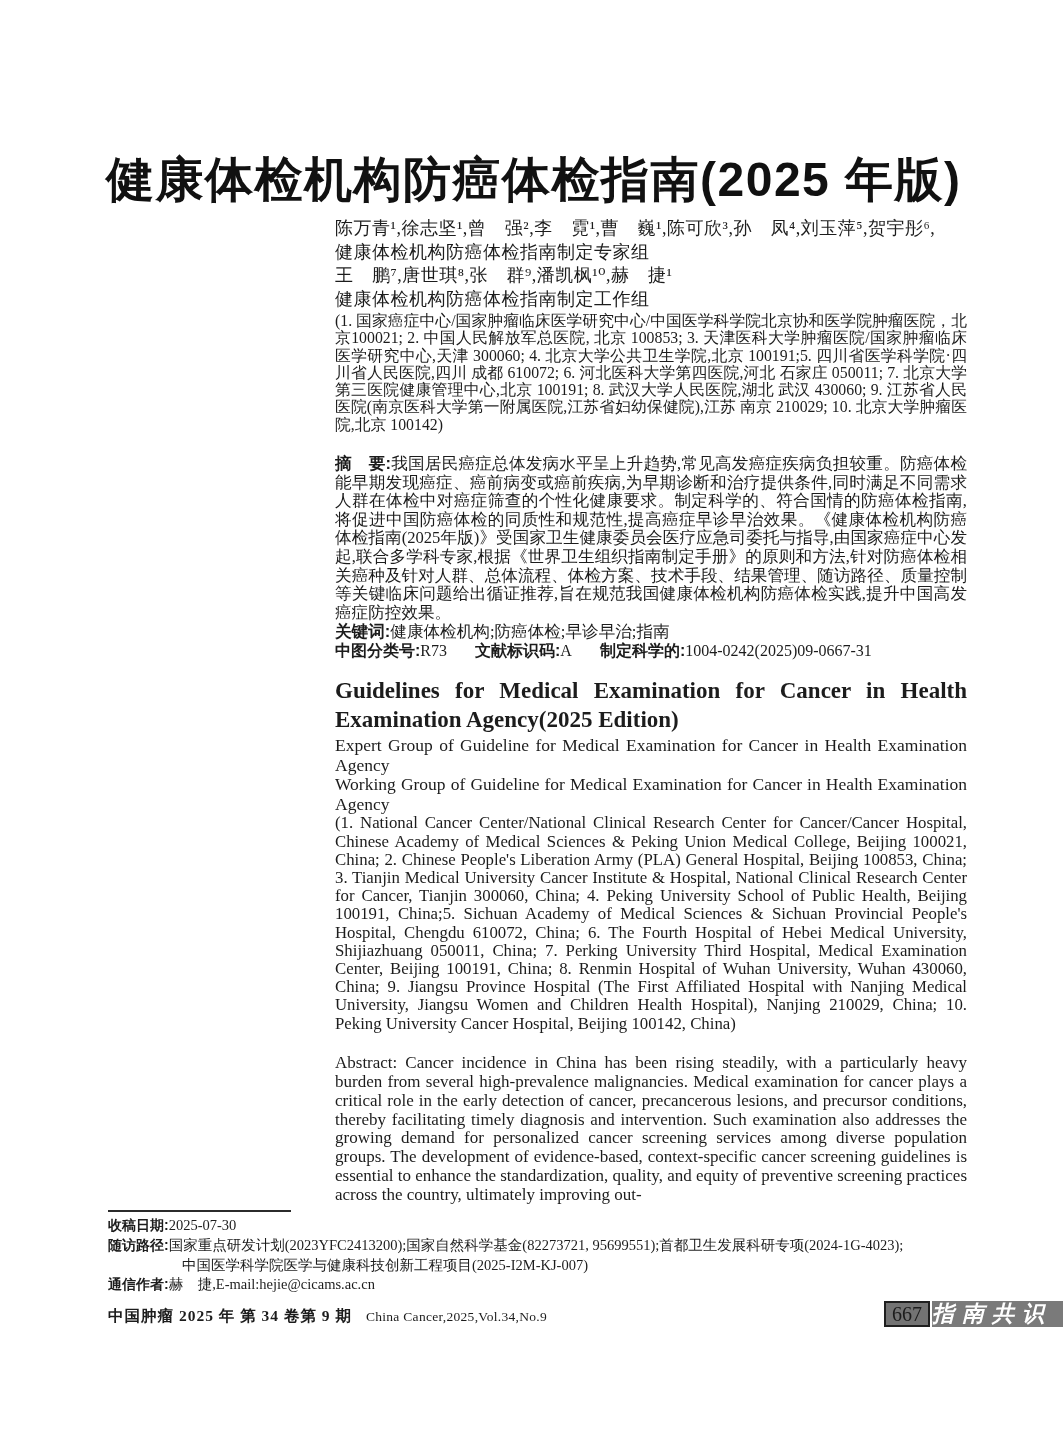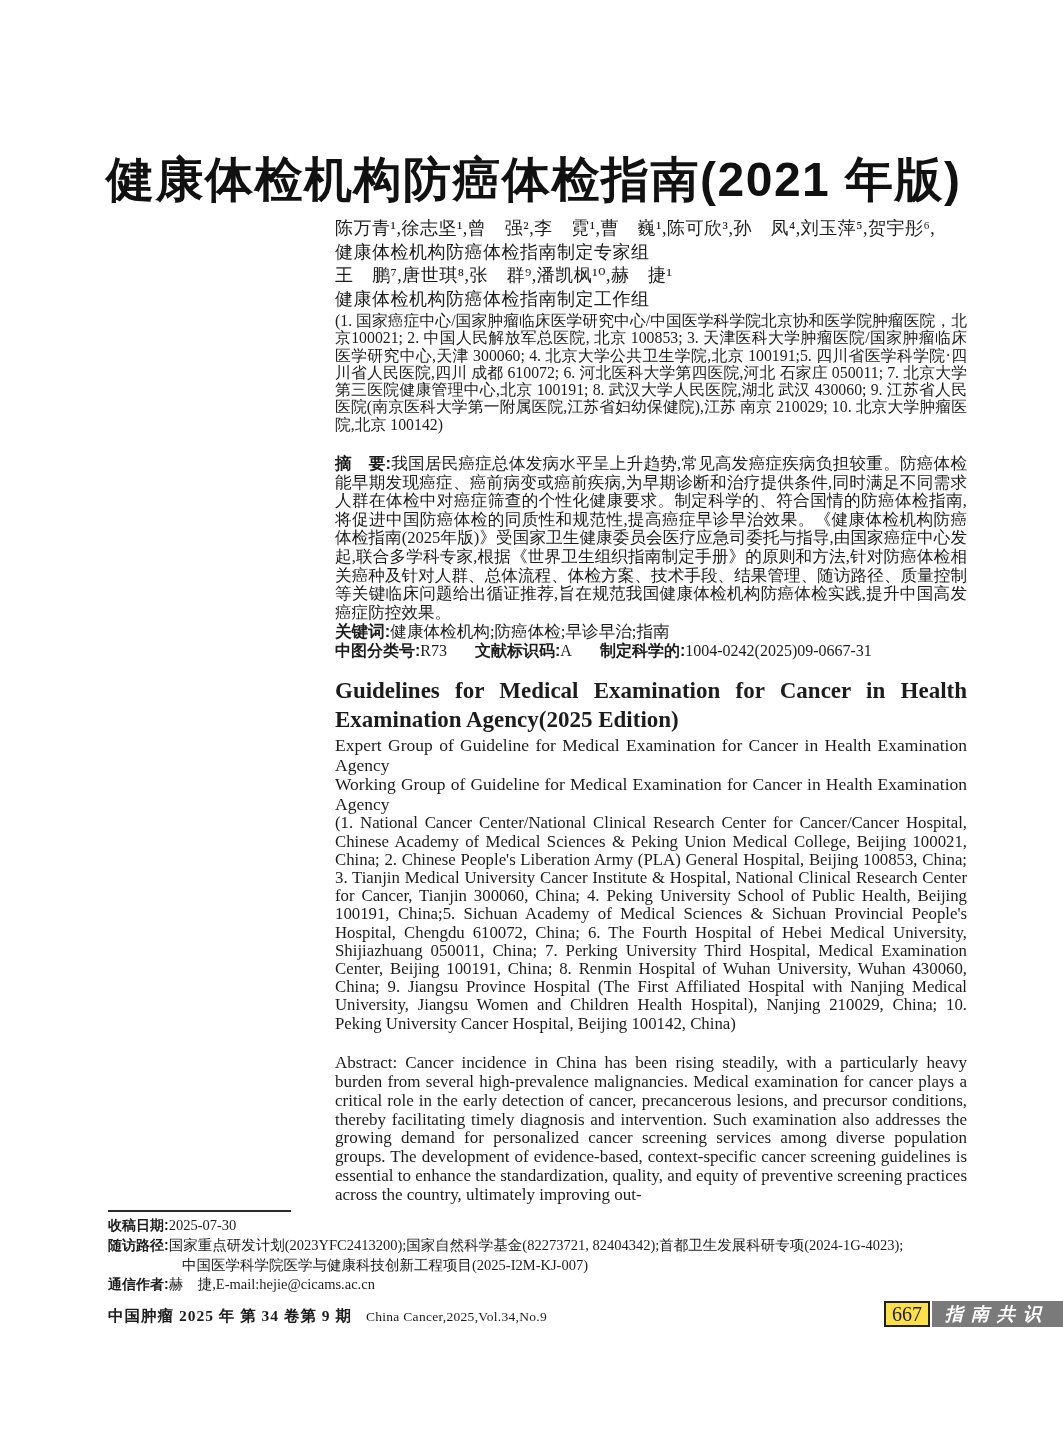--- a/index.html
+++ b/index.html
@@ -87,41 +87,40 @@
     font-size:15.5px;letter-spacing:1px;
   }
   .journal-en{
     font-size:13.5px;margin-left:14px;letter-spacing:.3px;
   }
   .pagenum-box{
     position:absolute;left:884px;top:1301px;
     width:46px;height:26px;
     border:2px solid #1f1f1f;
     box-sizing:border-box;
-    background:#fde047;
+    background:#737373;
     font-size:20px;line-height:23px;text-align:center;
   }
   .section-badge{
     position:absolute;left:932px;top:1301px;
     width:131px;height:26px;
     color:#ffffff;
     font-style:italic;font-weight:700;
-    font-size:18px;line-height:26px;
+    font-size:22px;line-height:26px;
     letter-spacing:8px;
-    padding-left:13px;
     box-sizing:border-box;
     white-space:nowrap;
   }
 </style>
 </head>
 <body>
 
 <div class="page">
 
-  <h1 class="title-zh">健康体检机构防癌体检指南(2021 年版)</h1>
+  <h1 class="title-zh">健康体检机构防癌体检指南(2025 年版)</h1>
 
   <div class="content">
 
     <div class="authors-zh">
       <div>陈万青¹,徐志坚¹,曾　强²,李　霓¹,曹　巍¹,陈可欣³,孙　凤⁴,刘玉萍⁵,贺宇彤⁶,</div>
       <div>健康体检机构防癌体检指南制定专家组</div>
       <div>王　鹏⁷,唐世琪⁸,张　群⁹,潘凯枫¹⁰,赫　捷¹</div>
       <div>健康体检机构防癌体检指南制定工作组</div>
     </div>
 
@@ -143,21 +142,21 @@
     <p class="affil-en">(1. National Cancer Center/National Clinical Research Center for Cancer/Cancer Hospital, Chinese Academy of Medical Sciences &amp; Peking Union Medical College, Beijing 100021, China; 2. Chinese People's Liberation Army (PLA) General Hospital, Beijing 100853, China; 3. Tianjin Medical University Cancer Institute &amp; Hospital, National Clinical Research Center for Cancer, Tianjin 300060, China; 4. Peking University School of Public Health, Beijing 100191, China;5. Sichuan Academy of Medical Sciences &amp; Sichuan Provincial People's Hospital, Chengdu 610072, China; 6. The Fourth Hospital of Hebei Medical University, Shijiazhuang 050011, China; 7. Perking University Third Hospital, Medical Examination Center, Beijing 100191, China; 8. Renmin Hospital of Wuhan University, Wuhan 430060, China; 9. Jiangsu Province Hospital (The First Affiliated Hospital with Nanjing Medical University, Jiangsu Women and Children Health Hospital), Nanjing 210029, China; 10. Peking University Cancer Hospital, Beijing 100142, China)</p>
 
     <p class="abstract-en"><span class="lbl-en">Abstract:</span><span> Cancer incidence in China has been rising steadily, with a particularly heavy burden from several high-prevalence malignancies. Medical examination for cancer plays a critical role in the early detection of cancer, precancerous lesions, and precursor conditions, thereby facilitating timely diagnosis and intervention. Such examination also addresses the growing demand for personalized cancer screening services among diverse population groups. The development of evidence-based, context-specific cancer screening guidelines is essential to enhance the standardization, quality, and equity of preventive screening practices across the country, ultimately improving out-</span></p>
 
   </div>
 
   <div class="fn-rule"></div>
 
   <div class="footnote">
     <div><span class="lbl">收稿日期:</span><span>2025-07-30</span></div>
-    <div><span class="lbl">随访路径:</span><span>国家重点研发计划(2023YFC2413200);国家自然科学基金(82273721, 82404342);首都卫生发展科研专项(2024-1G-4023);</span></div>
+    <div><span class="lbl">随访路径:</span><span>国家重点研发计划(2023YFC2413200);国家自然科学基金(82273721, 95699551);首都卫生发展科研专项(2024-1G-4023);</span></div>
     <div class="fn-indent">中国医学科学院医学与健康科技创新工程项目(2025-I2M-KJ-007)</div>
     <div><span class="lbl">通信作者:</span><span>赫　捷,E-mail:hejie@cicams.ac.cn</span></div>
   </div>
 
   <div class="footer-left">
     <span class="journal-zh">中国肿瘤 2025 年 第 34 卷第 9 期</span><span class="journal-en">China Cancer,2025,Vol.34,No.9</span>
   </div>
 
   <div class="pagenum-box">667</div>
   <div class="section-badge" style="background: rgb(122, 122, 122);">指南共识</div>

